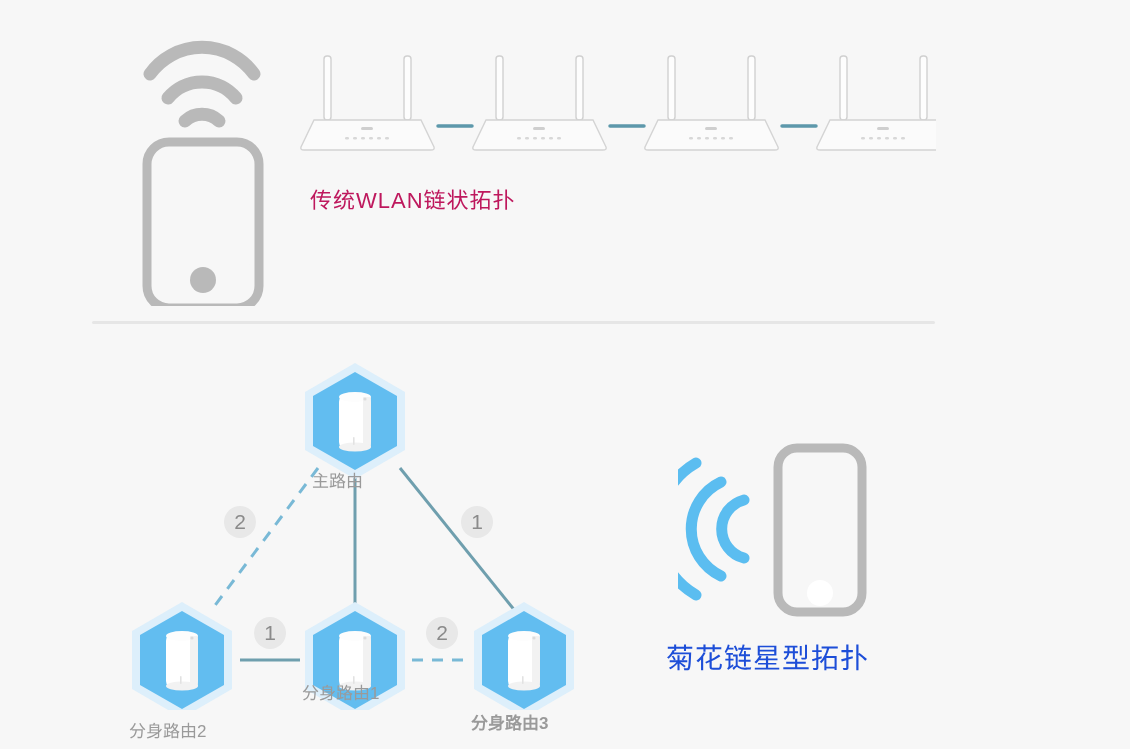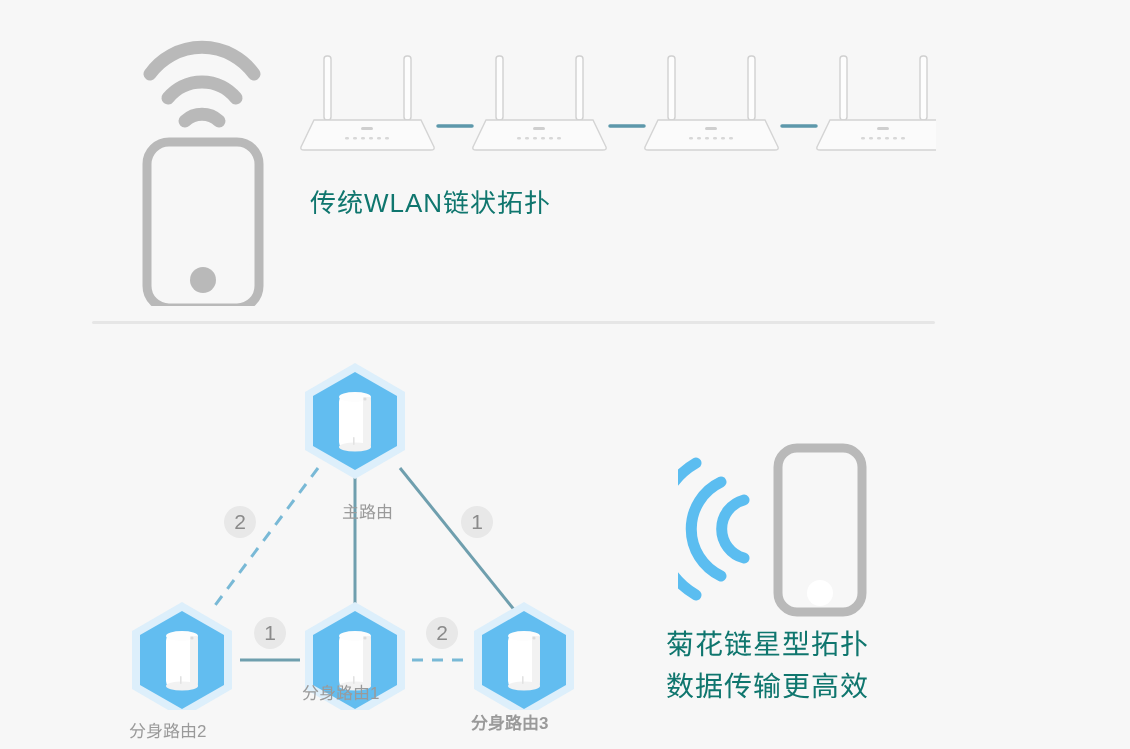--- a/index.html
+++ b/index.html
@@ -31,48 +31,48 @@
     background: #e6e6e6;
     border-radius: 2px;
   }
 
   
   #top-phone-icon { left: 132px; top: 26px; }
   #top-routers-row { left: 296px; top: 52px; }
   #legacy-caption {
     left: 310px;
     top: 182px;
-    font-size: 26px;
-    color: #0f766e;
+    font-size: 22px;
+    color: #be185d;
     letter-spacing: 1px;
     white-space: nowrap;
   }
 
   
   #topology-svg { left: 100px; top: 350px; }
 
   .node-label {
     font-size: 17px;
     color: #9a9a9a;
     white-space: nowrap;
     text-align: center;
   }
-  #label-main-router { left: 312px; top: 498px; margin-left: 30px; }
+  #label-main-router { left: 312px; top: 467px; }
   #label-sub2 { left: 129px; top: 709px; margin-top: 8px; }
   #label-sub1 { left: 302px; top: 679px; text-align: right; }
   #label-sub3 { left: 471px; top: 709px; font-weight: bold; }
 
   
   #bottom-phone-icon { left: 678px; top: 440px; }
   #mesh-caption {
     left: 666px;
-    top: 624px;
+    top: 638px;
     font-size: 28px;
     line-height: 42px;
-    color: #0f766e;
+    color: #1d4ed8;
     letter-spacing: 1px;
     white-space: nowrap;
   }
   #mesh-caption div { display: block; }
 </style>
 </head>
 <body>
 
 <div class="stage">
 
@@ -221,16 +221,15 @@
       <g>
         <rect x="100" y="8" width="84" height="164" rx="19" ry="19" fill="none" stroke="#b9b9b9" stroke-width="9"></rect>
         <rect x="109" y="17" width="66" height="122" rx="3" ry="3" fill="#f7f7f7"></rect>
         <circle cx="142" cy="153" r="13" fill="#ffffff" stroke="#b9b9b9" stroke-width="0"></circle>
       </g>
     </svg>
   </div>
 
   <div class="abs" id="mesh-caption">
     <div>菊花链星型拓扑</div>
-    <div>数据传输更高效</div>
   </div>
 
 </div>
 
 </body></html>

